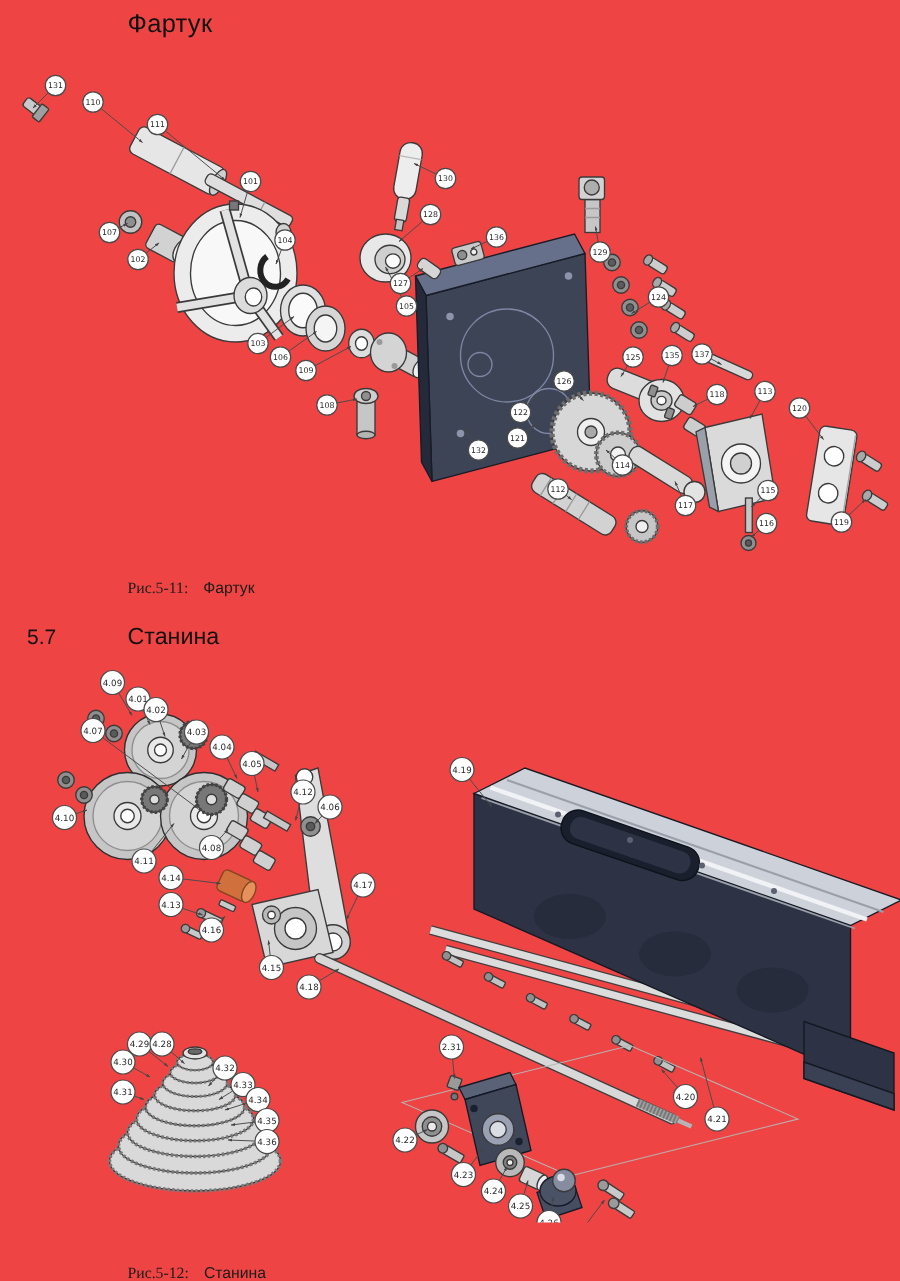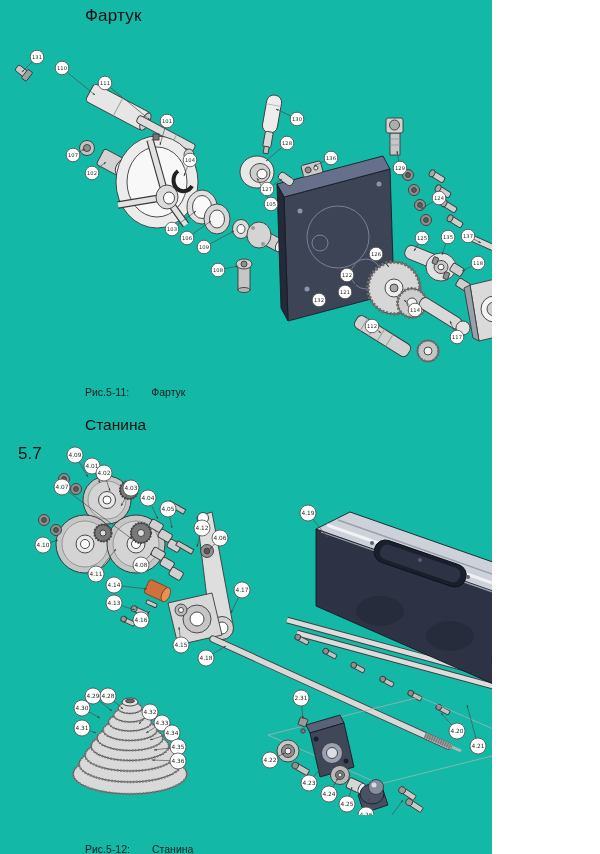--- a/index.html
+++ b/index.html
@@ -1,23 +1,23 @@
 <!DOCTYPE html>
 <html><head>
 <meta charset="utf-8">
 <style>
   html,body{margin:0;padding:0;background:#fff;}
-  .page{position:relative;width:492px;height:854px;background:#14b8a6;overflow:hidden;
+  .page{position:relative;width:600px;height:854px;background:#ef4444;overflow:hidden;
         font-family:"Liberation Sans",sans-serif;color:#111;}
   .h-top{position:absolute;left:85px;top:6px;font-size:17px;font-weight:400;letter-spacing:.2px;}
   .caption{position:absolute;left:85px;font-size:10.5px;color:#1c1c1c;}
-  .caption .cap-label{margin-right:22px;}
+  .caption .cap-label{margin-right:10px;font-family:Liberation Serif, serif;}
   .cap1{top:386px;}
   .cap2{top:843px;}
-  .sec-num{position:absolute;left:18px;top:416px;font-size:17px;margin-top:28px;}
+  .sec-num{position:absolute;left:18px;top:416px;font-size:14px;}
   .sec-head{position:absolute;left:85px;top:416px;font-size:15.5px;}
   svg{position:absolute;left:0;display:block;}
   #svg-top{top:45px;}
   #svg-bot{top:443px;}
 </style>
 </head>
 <body>
 
 <div class="page">
 

